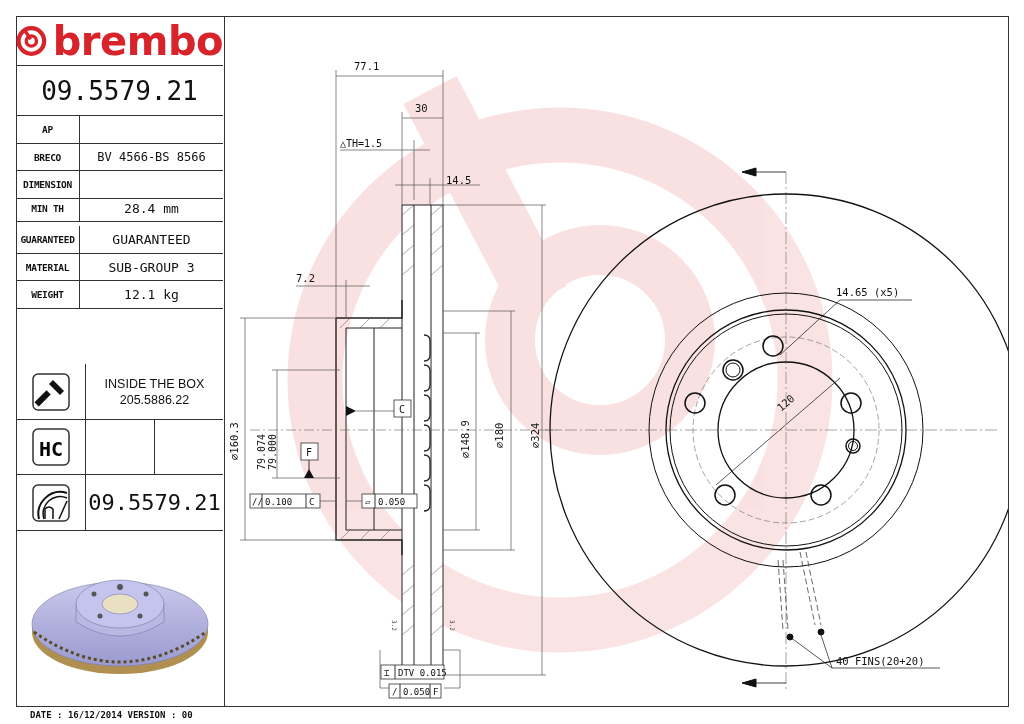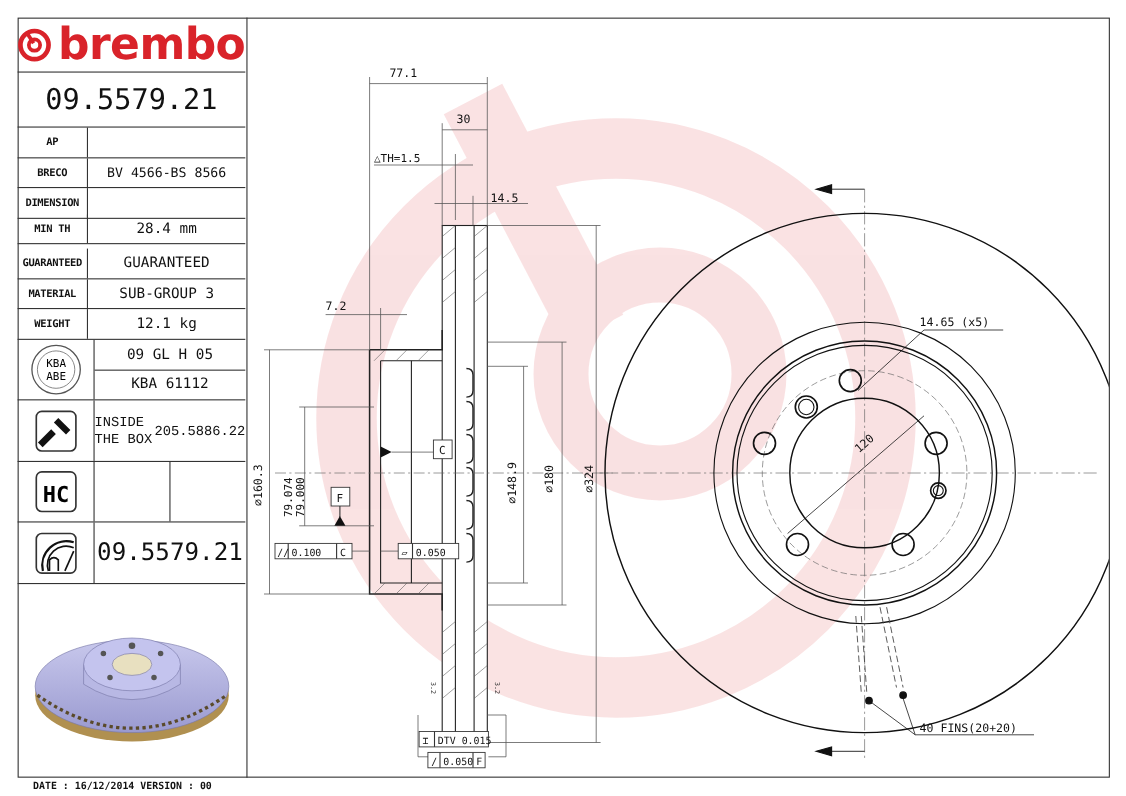--- a/index.html
+++ b/index.html
@@ -53,44 +53,30 @@
   </div>
   <div class="row" style="top:238px;height:27px">
     <div class="lbl">MATERIAL</div>
     <div class="val">SUB-GROUP 3</div>
   </div>
   <div class="row" style="top:265px;height:28px">
     <div class="lbl">WEIGHT</div>
     <div class="val">12.1 kg</div>
   </div>
 
-  <div class="row" style="top:293px;height:55px">
-    <div class="iconbox">
-      <svg width="48" height="48" viewBox="0 0 48 48">
-        <circle cx="24" cy="24" r="22" fill="none" stroke="#555" stroke-width="1.2"></circle>
-        <circle cx="24" cy="24" r="17" fill="none" stroke="#777" stroke-width="0.8"></circle>
-        <text x="24" y="22" font-size="10" text-anchor="middle" font-family="DejaVu Serif, serif">KBA</text>
-        <text x="24" y="33" font-size="10" text-anchor="middle" font-family="DejaVu Serif, serif">ABE</text>
-      </svg>
-    </div>
-    <div style="flex:1;height:100%;display:flex;flex-direction:column">
-      <div class="val" style="border-bottom:1.5px solid #333">09 GL H 05</div>
-      <div class="val">KBA 61112</div>
-    </div>
-  </div>
 
   <div class="row" style="top:348px;height:56px">
     <div class="iconbox">
       <svg width="40" height="40" viewBox="0 0 40 40">
         <rect x="2" y="2" width="36" height="36" rx="5" fill="none" stroke="#333" stroke-width="1.5"></rect>
         <polygon points="22,8 33,19 29,23 18,12" fill="#111"></polygon>
         <rect x="9" y="18" width="6" height="17" transform="rotate(45 12 26)" fill="#111"></rect>
       </svg>
     </div>
-    <div style="flex:1;display:flex;flex-direction:row;align-items:center;justify-content:center;font-family:Liberation Mono, monospace;font-size:12.5px;line-height:16px">
+    <div style="flex:1;display:flex;flex-direction:column;align-items:center;justify-content:center;font-family:Liberation Sans, sans-serif;font-size:12.5px;line-height:16px">
       <span>INSIDE THE BOX</span>
       <span>205.5886.22</span>
     </div>
   </div>
 
   <div class="row" style="top:404px;height:55px">
     <div class="iconbox">
       <svg width="40" height="40" viewBox="0 0 40 40">
         <rect x="2" y="2" width="36" height="36" rx="5" fill="none" stroke="#333" stroke-width="1.5"></rect>
         <text x="20" y="29" font-size="20" font-weight="bold" text-anchor="middle" font-family="DejaVu Sans, sans-serif">HC</text>

